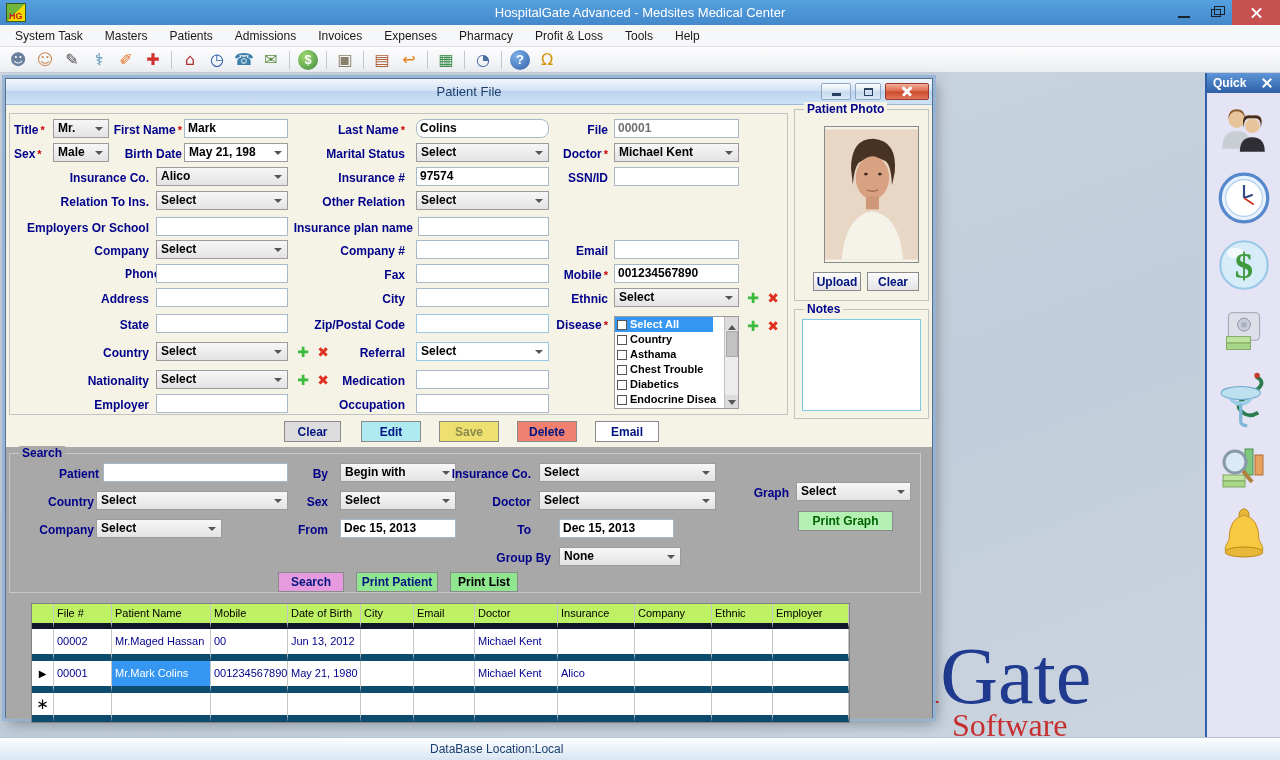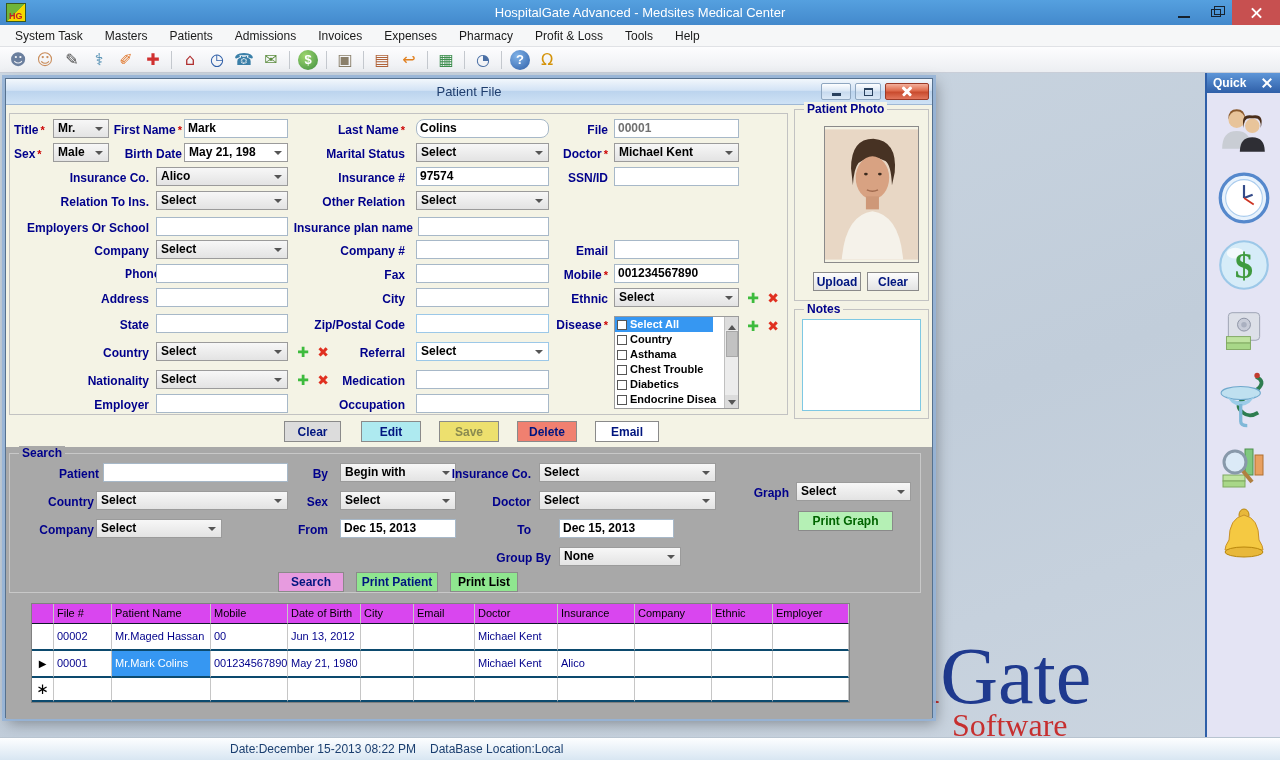--- a/index.html
+++ b/index.html
@@ -76,22 +76,22 @@
   
   #photo-img { position:absolute; left:818px; top:47px; width:95px; height:137px; border:1px solid #8A8A8A; }
   #notes-area { position:absolute; left:796px; top:240px; width:119px; height:92px; background:#fff; border:1px solid #7EC8E3; }
 
   
   #searchpane { position:absolute; left:0; top:368px; width:100%; height:272px; background:#A8A8A8; }
 
   
   #grid { position:absolute; left:25px; top:524px; border:1px solid #808080; background:#fff; }
   .grow { display:grid; grid-template-columns:22px 58px 99px 77px 73px 53px 61px 83px 77px 77px 61px 76px; }
-  .gc { border-right:1px solid #C6C6C6; border-bottom:2px solid #0c4a6e; font:11px/25px "Liberation Sans",sans-serif; color:#00008B; padding:0 3px; overflow:hidden; white-space:nowrap; background:#fff; }
-  .grow.head .gc { color:#000; line-height:19px; background:#d946ef; border-bottom:1px solid #0f172a; }
+  .gc { border-right:1px solid #C6C6C6; border-bottom:7px solid #0c4a6e; font:11px/25px "Liberation Sans",sans-serif; color:#00008B; padding:0 3px; overflow:hidden; white-space:nowrap; background:#fff; }
+  .grow.head .gc { color:#000; line-height:19px; background:#bef264; border-bottom:6px solid #0f172a; }
   .gc.selcol { text-align:center; color:#000; font-size:10px; }
   .gc.star { font-size:15px; line-height:22px; }
   .cell-sel { background:#3697F2 !important; color:#fff !important; }
 
   
   #quick { position:absolute; right:0; top:0; width:75px; height:664px; background:#E4E4F4; border-left:2px solid #2F5FA8; }
   #quick-h { height:20px; background:linear-gradient(#5E96D8,#2F5FA8); color:#fff; font:bold 12px/20px "Liberation Sans",sans-serif; padding:0 6px; display:flex; justify-content:space-between; align-items:center; }
   #quick-x { position:relative; width:14px; height:14px; }
   #quick-x .xbar { width:12px; height:2px; top:6px; left:1px; }
   .qi { width:58px; height:58px; margin:9px auto 5px; display:flex; align-items:center; justify-content:center; }
@@ -497,15 +497,14 @@
       <svg viewBox="0 0 50 55" width="50" height="55">
         <ellipse cx="25" cy="9" rx="5" ry="6" fill="#E8B83A" stroke="#B8860B"></ellipse>
         <path d="M25 9 Q40 12 40 34 Q44 40 44 44 L6 44 Q6 40 10 34 Q10 12 25 9 Z" fill="#F5C942" stroke="#C8912A"></path>
         <ellipse cx="25" cy="46" rx="19" ry="5" fill="#E8B83A" stroke="#B8860B"></ellipse>
       </svg>
     </div>
   </div>
 </div>
 
 <div id="statusbar">
-  <span style="left:230px;">Date:December 15-2013  08:22  PM</span>
   <span style="left:430px;">DataBase Location:Local</span>
 </div>
 
 </body></html>

